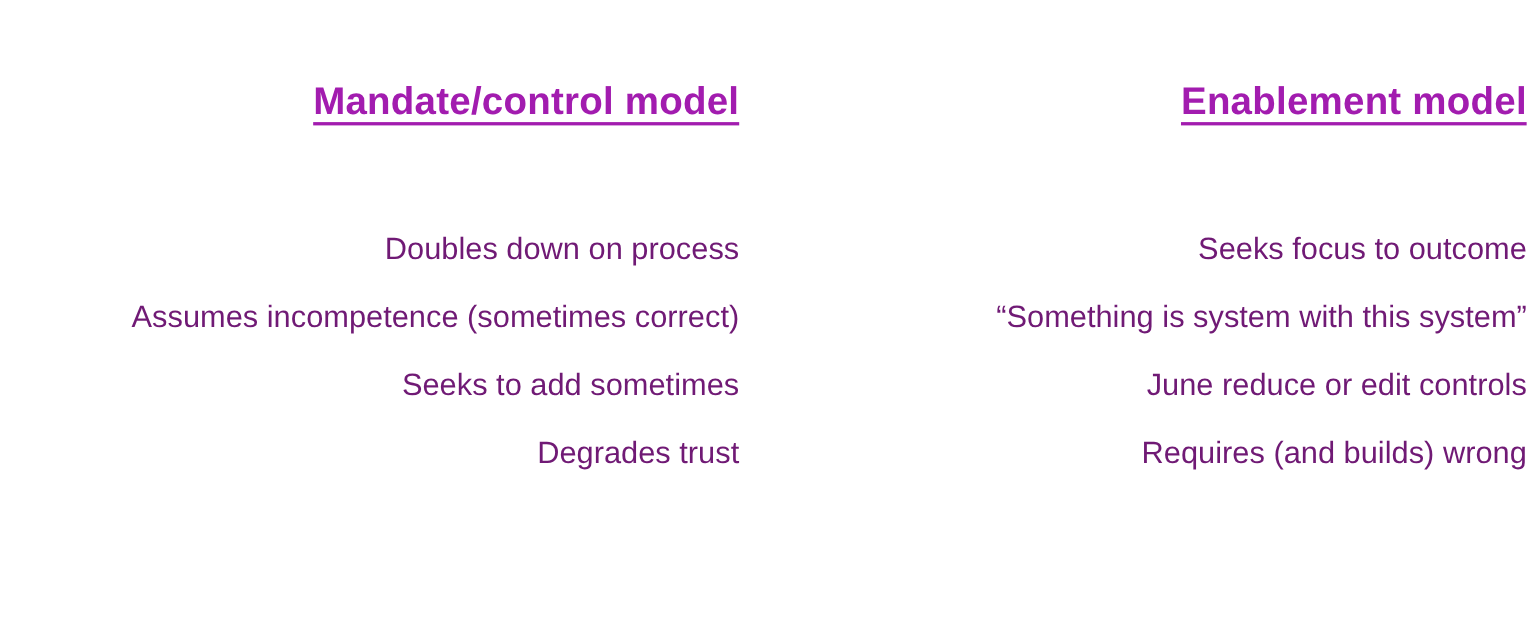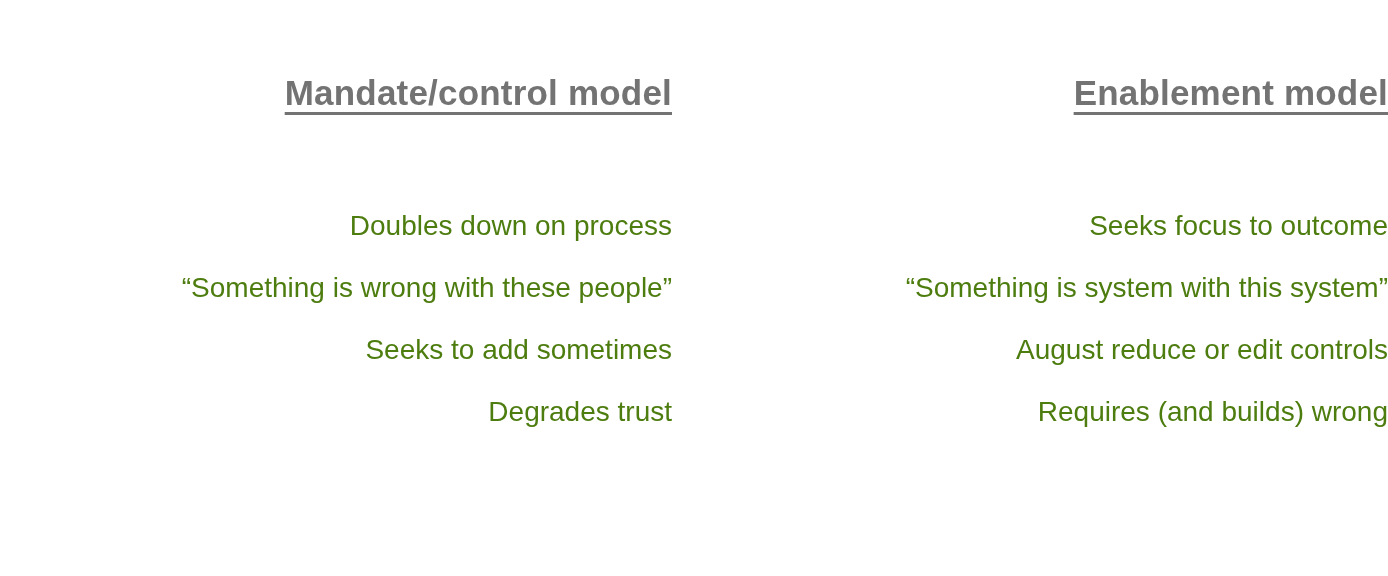--- a/index.html
+++ b/index.html
@@ -32,54 +32,54 @@
   .col-right {
     margin-left: 116px;
     text-align: right;
     flex: 1 1 auto;
   }
   .col-heading {
     margin: 0;
     font-size: 35px;
     font-weight: 700;
     line-height: 45px;
-    color: #737373;
+    color: #a21caf;
     text-decoration: underline;
     text-decoration-thickness: 3px;
     text-underline-offset: 7px;
     letter-spacing: 0.2px;
   }
   .items {
     margin-top: 80px;
   }
   .item {
     font-size: 28px;
     line-height: 62px;
-    color: #4d7c0f;
+    color: #701a75;
     white-space: nowrap;
   }
 </style>
 </head>
 <body>
 
 <div class="slide">
 
   <div class="col col-left">
     <h2 class="col-heading">Mandate/control model</h2>
     <div class="items">
       <div class="item">Doubles down on process</div>
-      <div class="item">“Something is wrong with these people”</div>
+      <div class="item">Assumes incompetence (sometimes correct)</div>
       <div class="item">Seeks to add sometimes</div>
       <div class="item">Degrades trust</div>
     </div>
   </div>
 
   <div class="col col-right">
     <h2 class="col-heading">Enablement model</h2>
     <div class="items">
       <div class="item">Seeks focus to outcome</div>
       <div class="item">“Something is system with this system”</div>
-      <div class="item">August reduce or edit controls</div>
+      <div class="item">June reduce or edit controls</div>
       <div class="item">Requires (and builds) wrong</div>
     </div>
   </div>
 
 </div>
 
 </body></html>

